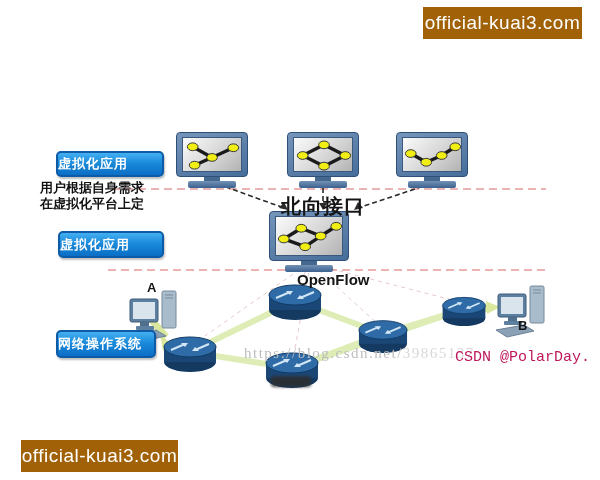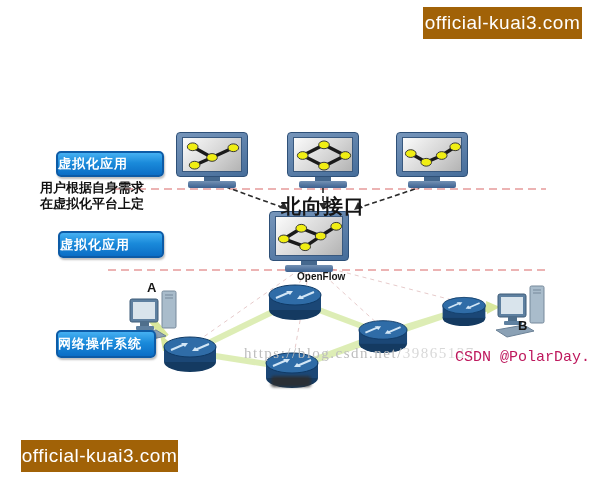--- a/index.html
+++ b/index.html
@@ -32,21 +32,21 @@
   .m-screen{width:100%;height:100%;background:linear-gradient(135deg,#fbfbfb 0%,#d6d6d6 55%,#b3b3b3 100%);
             border:1px solid #39597f;box-sizing:border-box;overflow:hidden;}
   .m-neck{width:16px;height:4px;background:#45688e;margin:0 auto;}
   .m-base{width:48px;height:7px;background:linear-gradient(#7391b4,#3c6190);margin:0 auto;border-radius:2px;}
   .mon-sm{width:72px;} .mon-sm .m-frame{height:45px;}
   .mon-lg{width:80px;} .mon-lg .m-frame{height:50px;}
 
   
   .diag-label{position:absolute;z-index:4;color:#151515;font-weight:bold;white-space:nowrap;}
   .northbound{left:281px;top:193px;font-size:20px;letter-spacing:1px;}
-  .openflow{left:297px;top:271px;font-size:10px;font-weight:600;text-align:right;}
+  .openflow{left:297px;top:271px;font-size:15px;font-weight:600;text-align:right;}
   .host-label{font-size:13px;}
   .host-a{left:147px;top:280px;}
   .host-b{left:518px;top:318px;}
 
   
   svg.links{position:absolute;left:0;top:0;z-index:1;}
   svg.router,svg.pc{position:absolute;z-index:3;}
 
   .smudge{position:absolute;left:271px;top:376px;width:40px;height:11px;z-index:3;
           background:#2e2e2e;border-radius:3px;filter:blur(1.5px);opacity:.85;}

